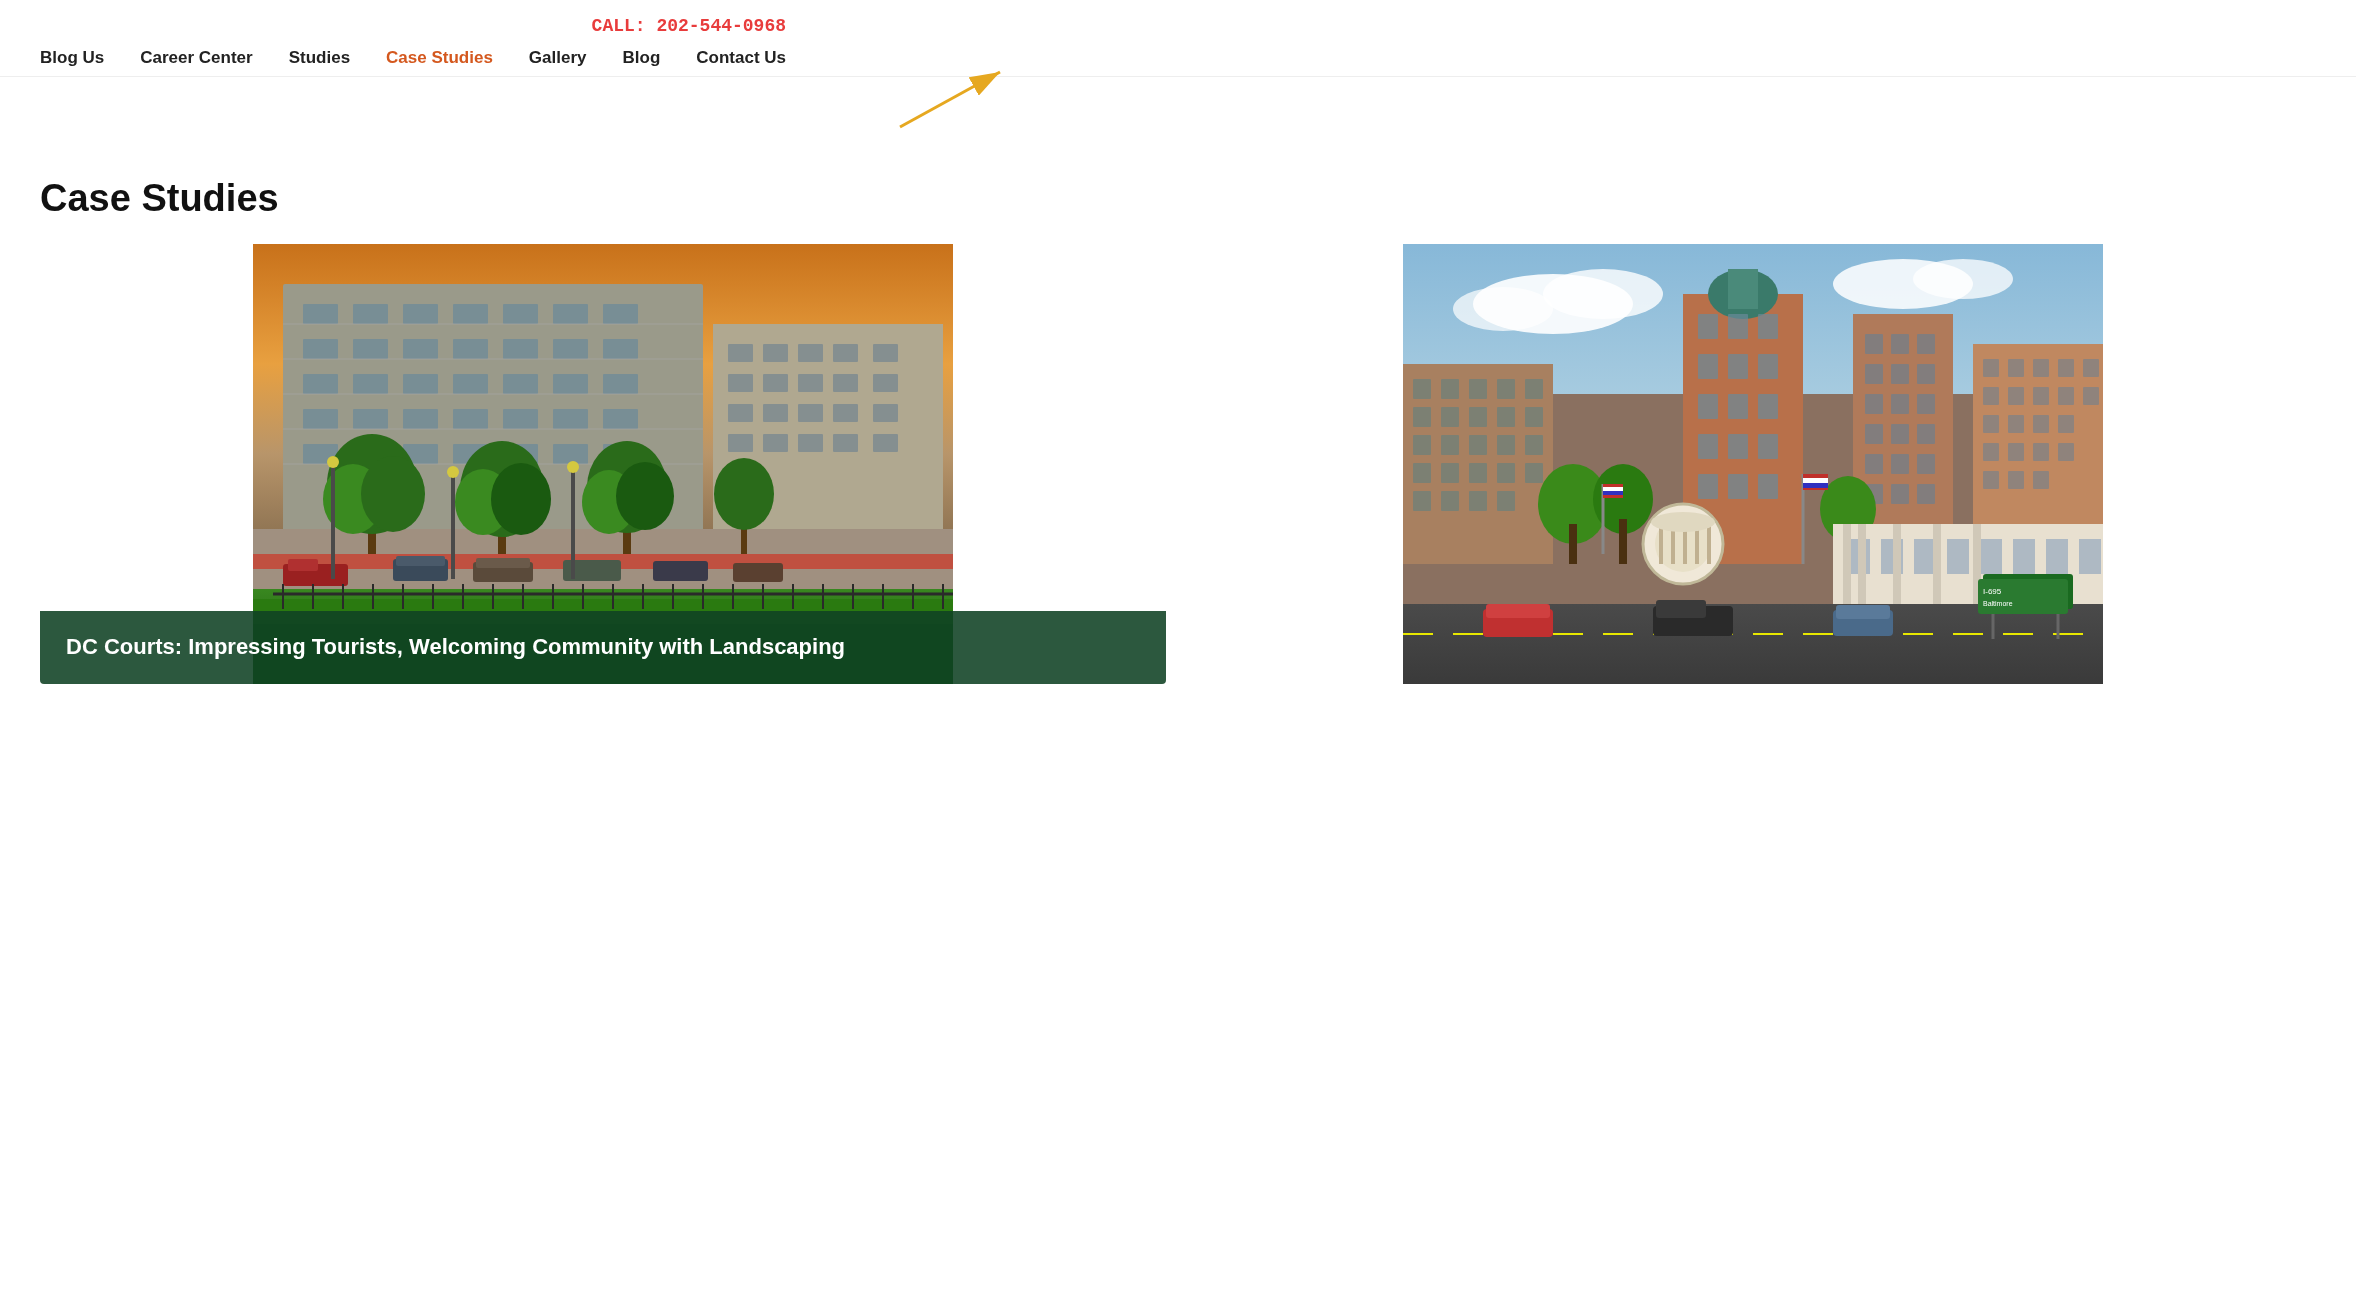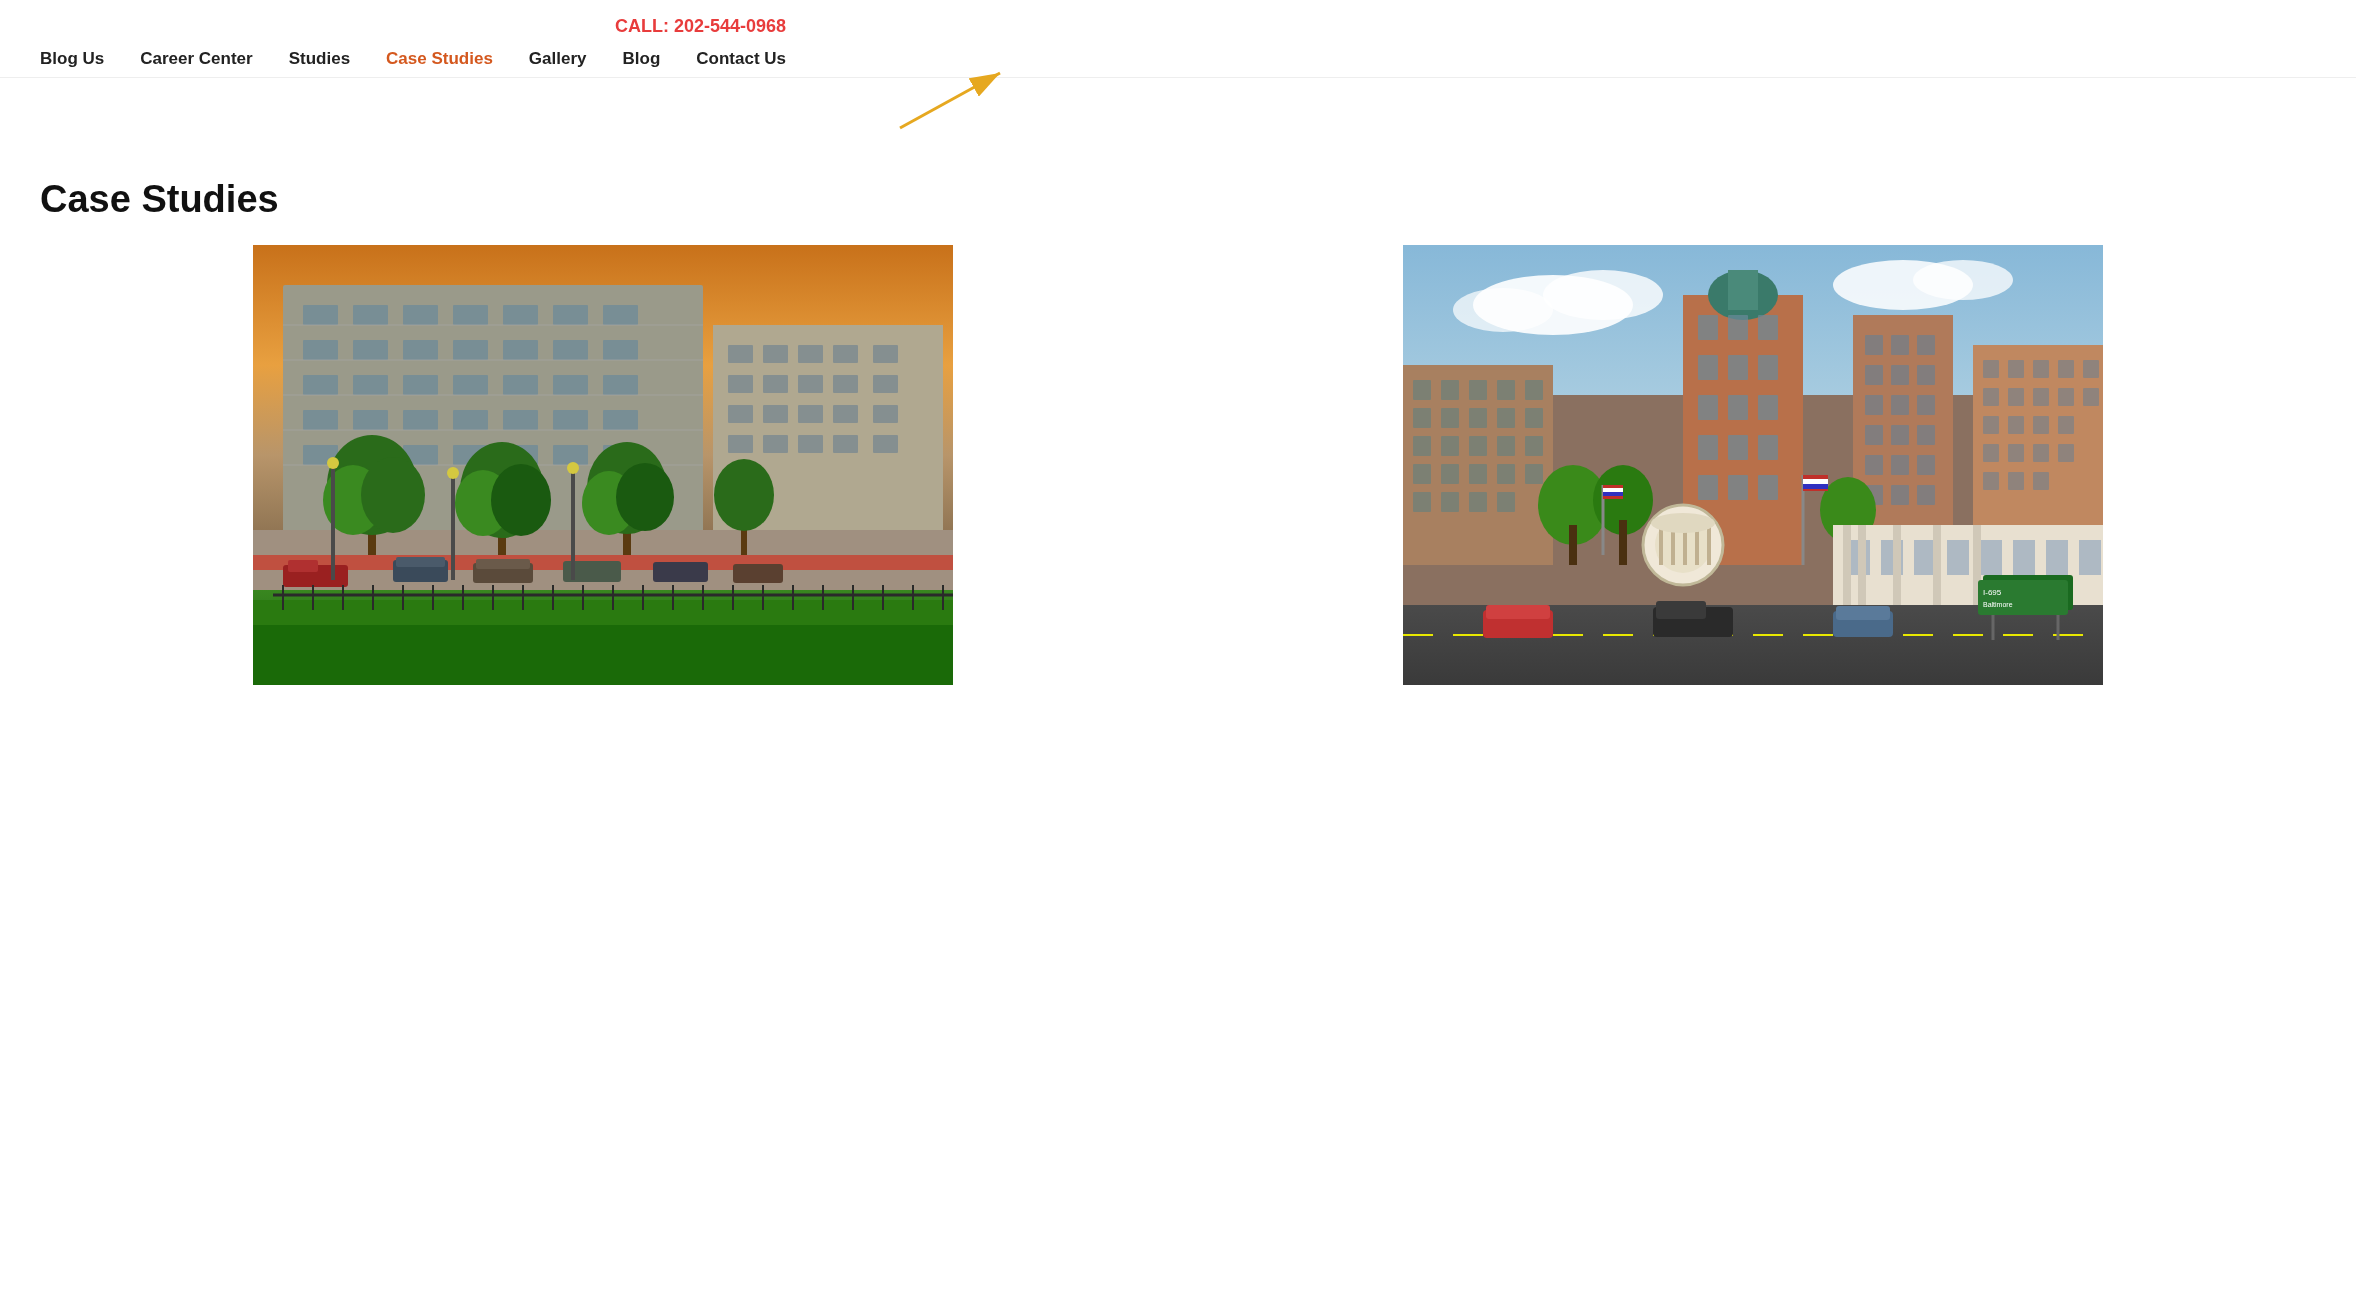--- a/index.html
+++ b/index.html
@@ -44,20 +44,21 @@
     .header-right {
       display: flex;
       flex-direction: column;
       align-items: flex-end;
       gap: 12px;
     }
     .phone-number {
       font-size: 18px;
       font-weight: 700;
       color: #e83c3c;
+      font-family: Liberation Mono, monospace;
     }
     nav {
       display: flex;
       align-items: center;
       gap: 36px;
     }
     .nav-item {
       font-size: 17px;
       font-weight: 600;
       color: #222;
@@ -316,20 +317,23 @@
           <line x1="510" y1="340" x2="510" y2="365"></line>
           <line x1="540" y1="340" x2="540" y2="365"></line>
           <line x1="570" y1="340" x2="570" y2="365"></line>
           <line x1="600" y1="340" x2="600" y2="365"></line>
           <line x1="630" y1="340" x2="630" y2="365"></line>
           <line x1="660" y1="340" x2="660" y2="365"></line>
           <line x1="690" y1="340" x2="690" y2="365"></line>
           <line x1="20" y1="350" x2="700" y2="350" stroke-width="3"></line>
         </g>
       </svg>
+      <div class="card-caption">
+        <div class="card-caption-text">DC Courts: Impressing Tourists, Welcoming Community with Landscaping</div>
+      </div>
     </div>
 
     <div class="card">
       <svg class="card-scene" viewBox="0 0 700 440">
         <defs>
           <linearGradient id="skyGrad2" x1="0" y1="0" x2="0" y2="1">
             <stop offset="0%" stop-color="#87b8d8"></stop>
             <stop offset="50%" stop-color="#a8cce0"></stop>
             <stop offset="100%" stop-color="#c0d8e8"></stop>
           </linearGradient>

